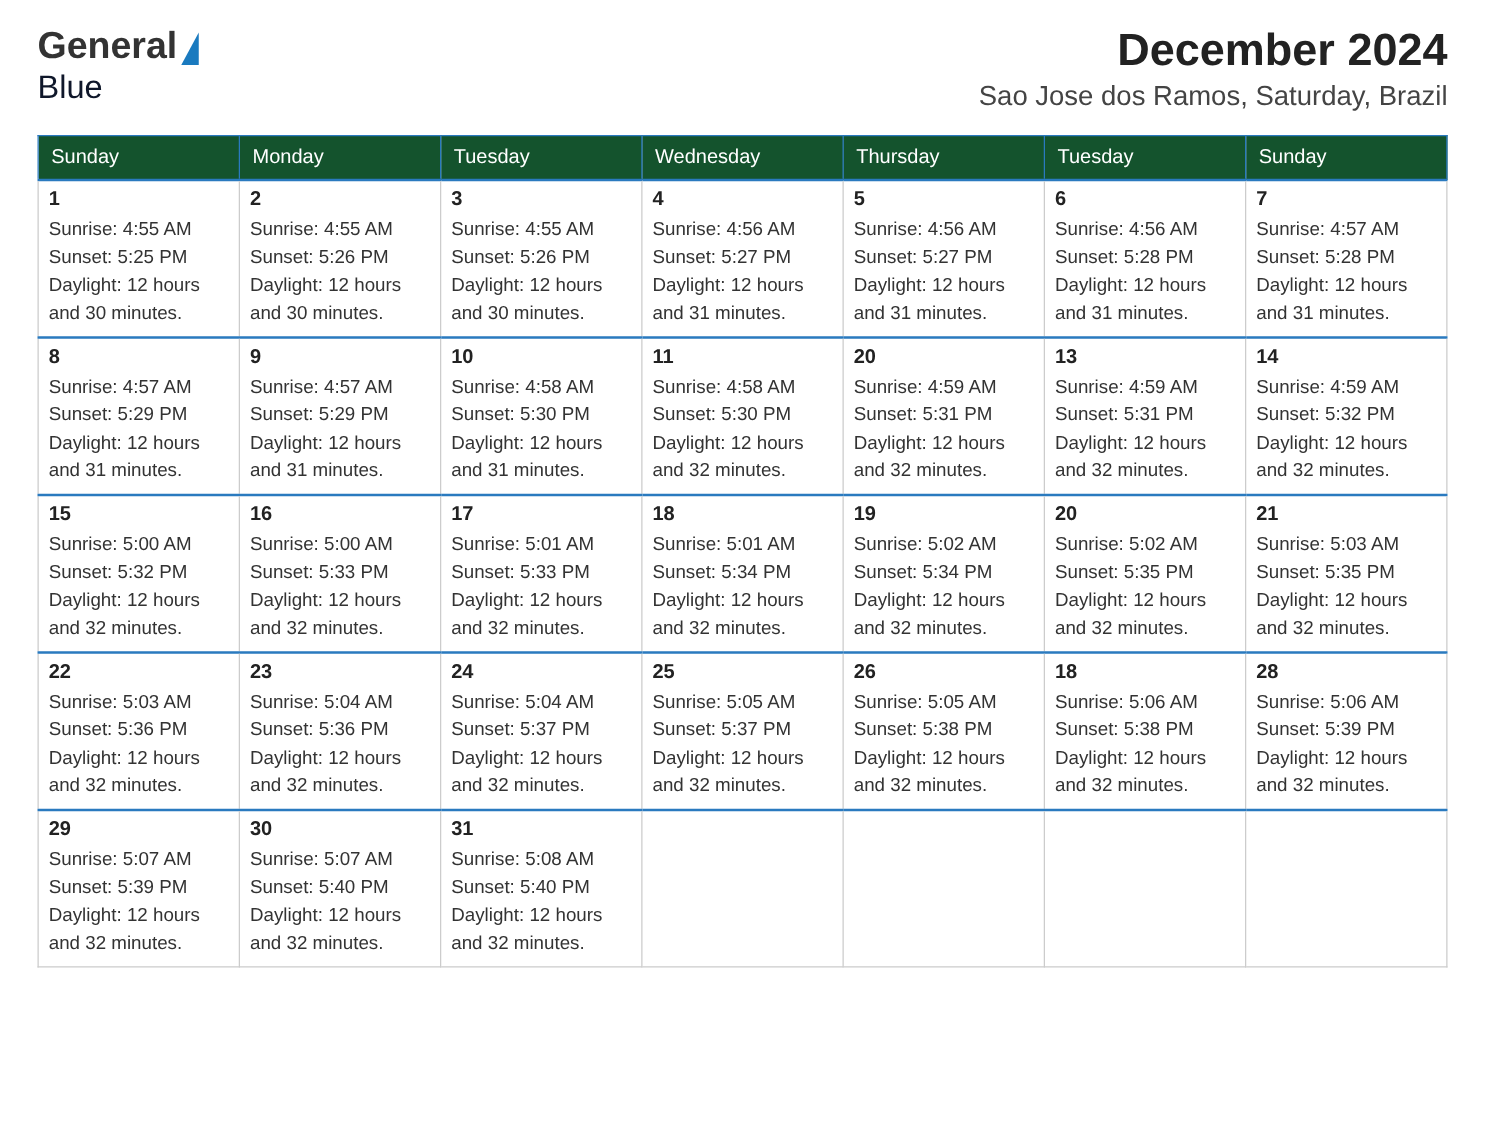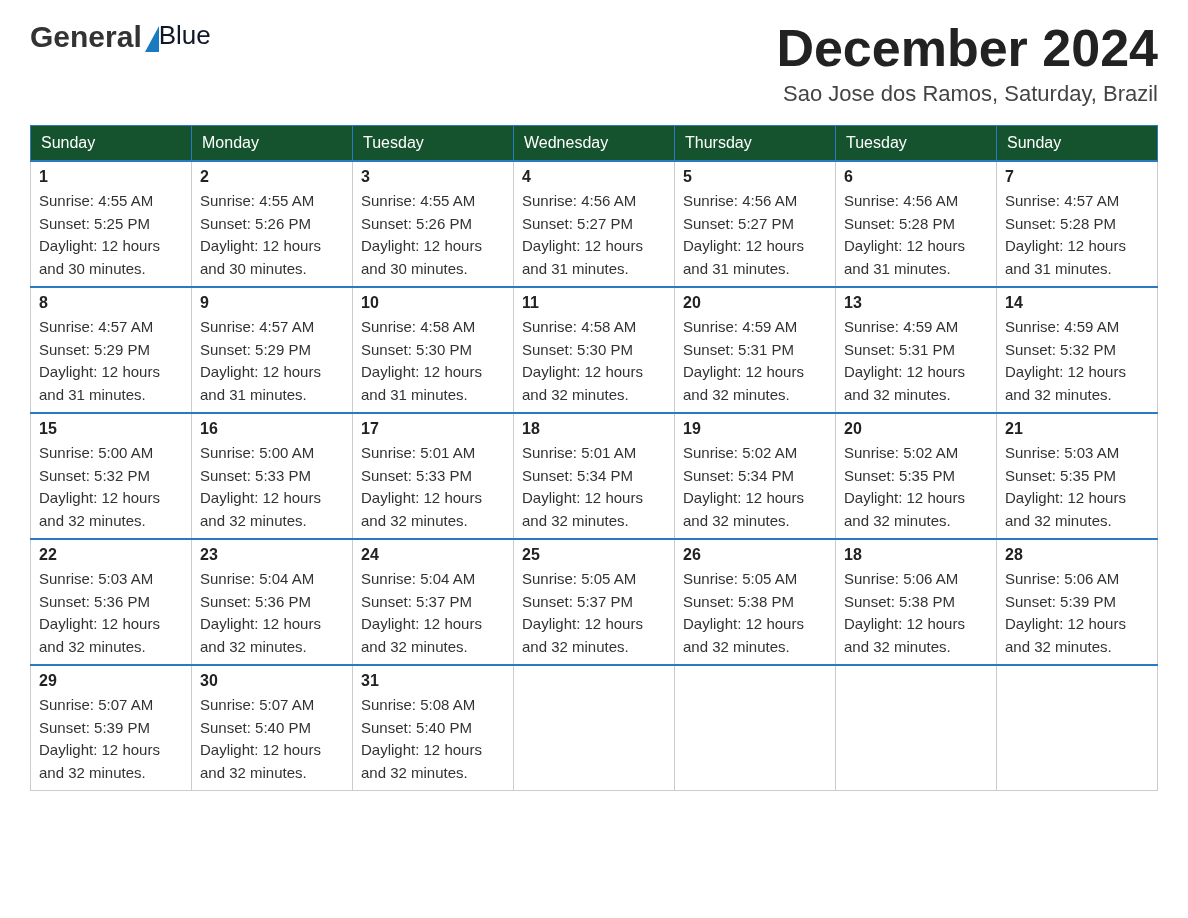--- a/index.html
+++ b/index.html
@@ -13,21 +13,21 @@
     .header {
       display: flex;
       justify-content: space-between;
       align-items: flex-start;
       margin-bottom: 18px;
     }
     .title-block {
       text-align: right;
     }
     .month-title {
-      font-size: 52px;
+      font-size: 36px;
       font-weight: bold;
       color: #222;
       line-height: 1.1;
     }
     .location-title {
       font-size: 22px;
       color: #444;
       margin-top: 4px;
     }
     table {
@@ -64,20 +64,21 @@
       font-size: 15px;
       line-height: 1.5;
       color: #333;
     }
     tbody tr td.empty {
       background: #fff;
       border-top: 2px solid #2a7abf;
     }
     .logo-wrapper {
       display: flex;
+      flex-direction: column;
       align-items: flex-start;
       text-align: center;
     }
     .logo-top-row {
       display: flex;
       align-items: center;
     }
     .logo-triangle {
       display: inline-block;
       width: 0;

